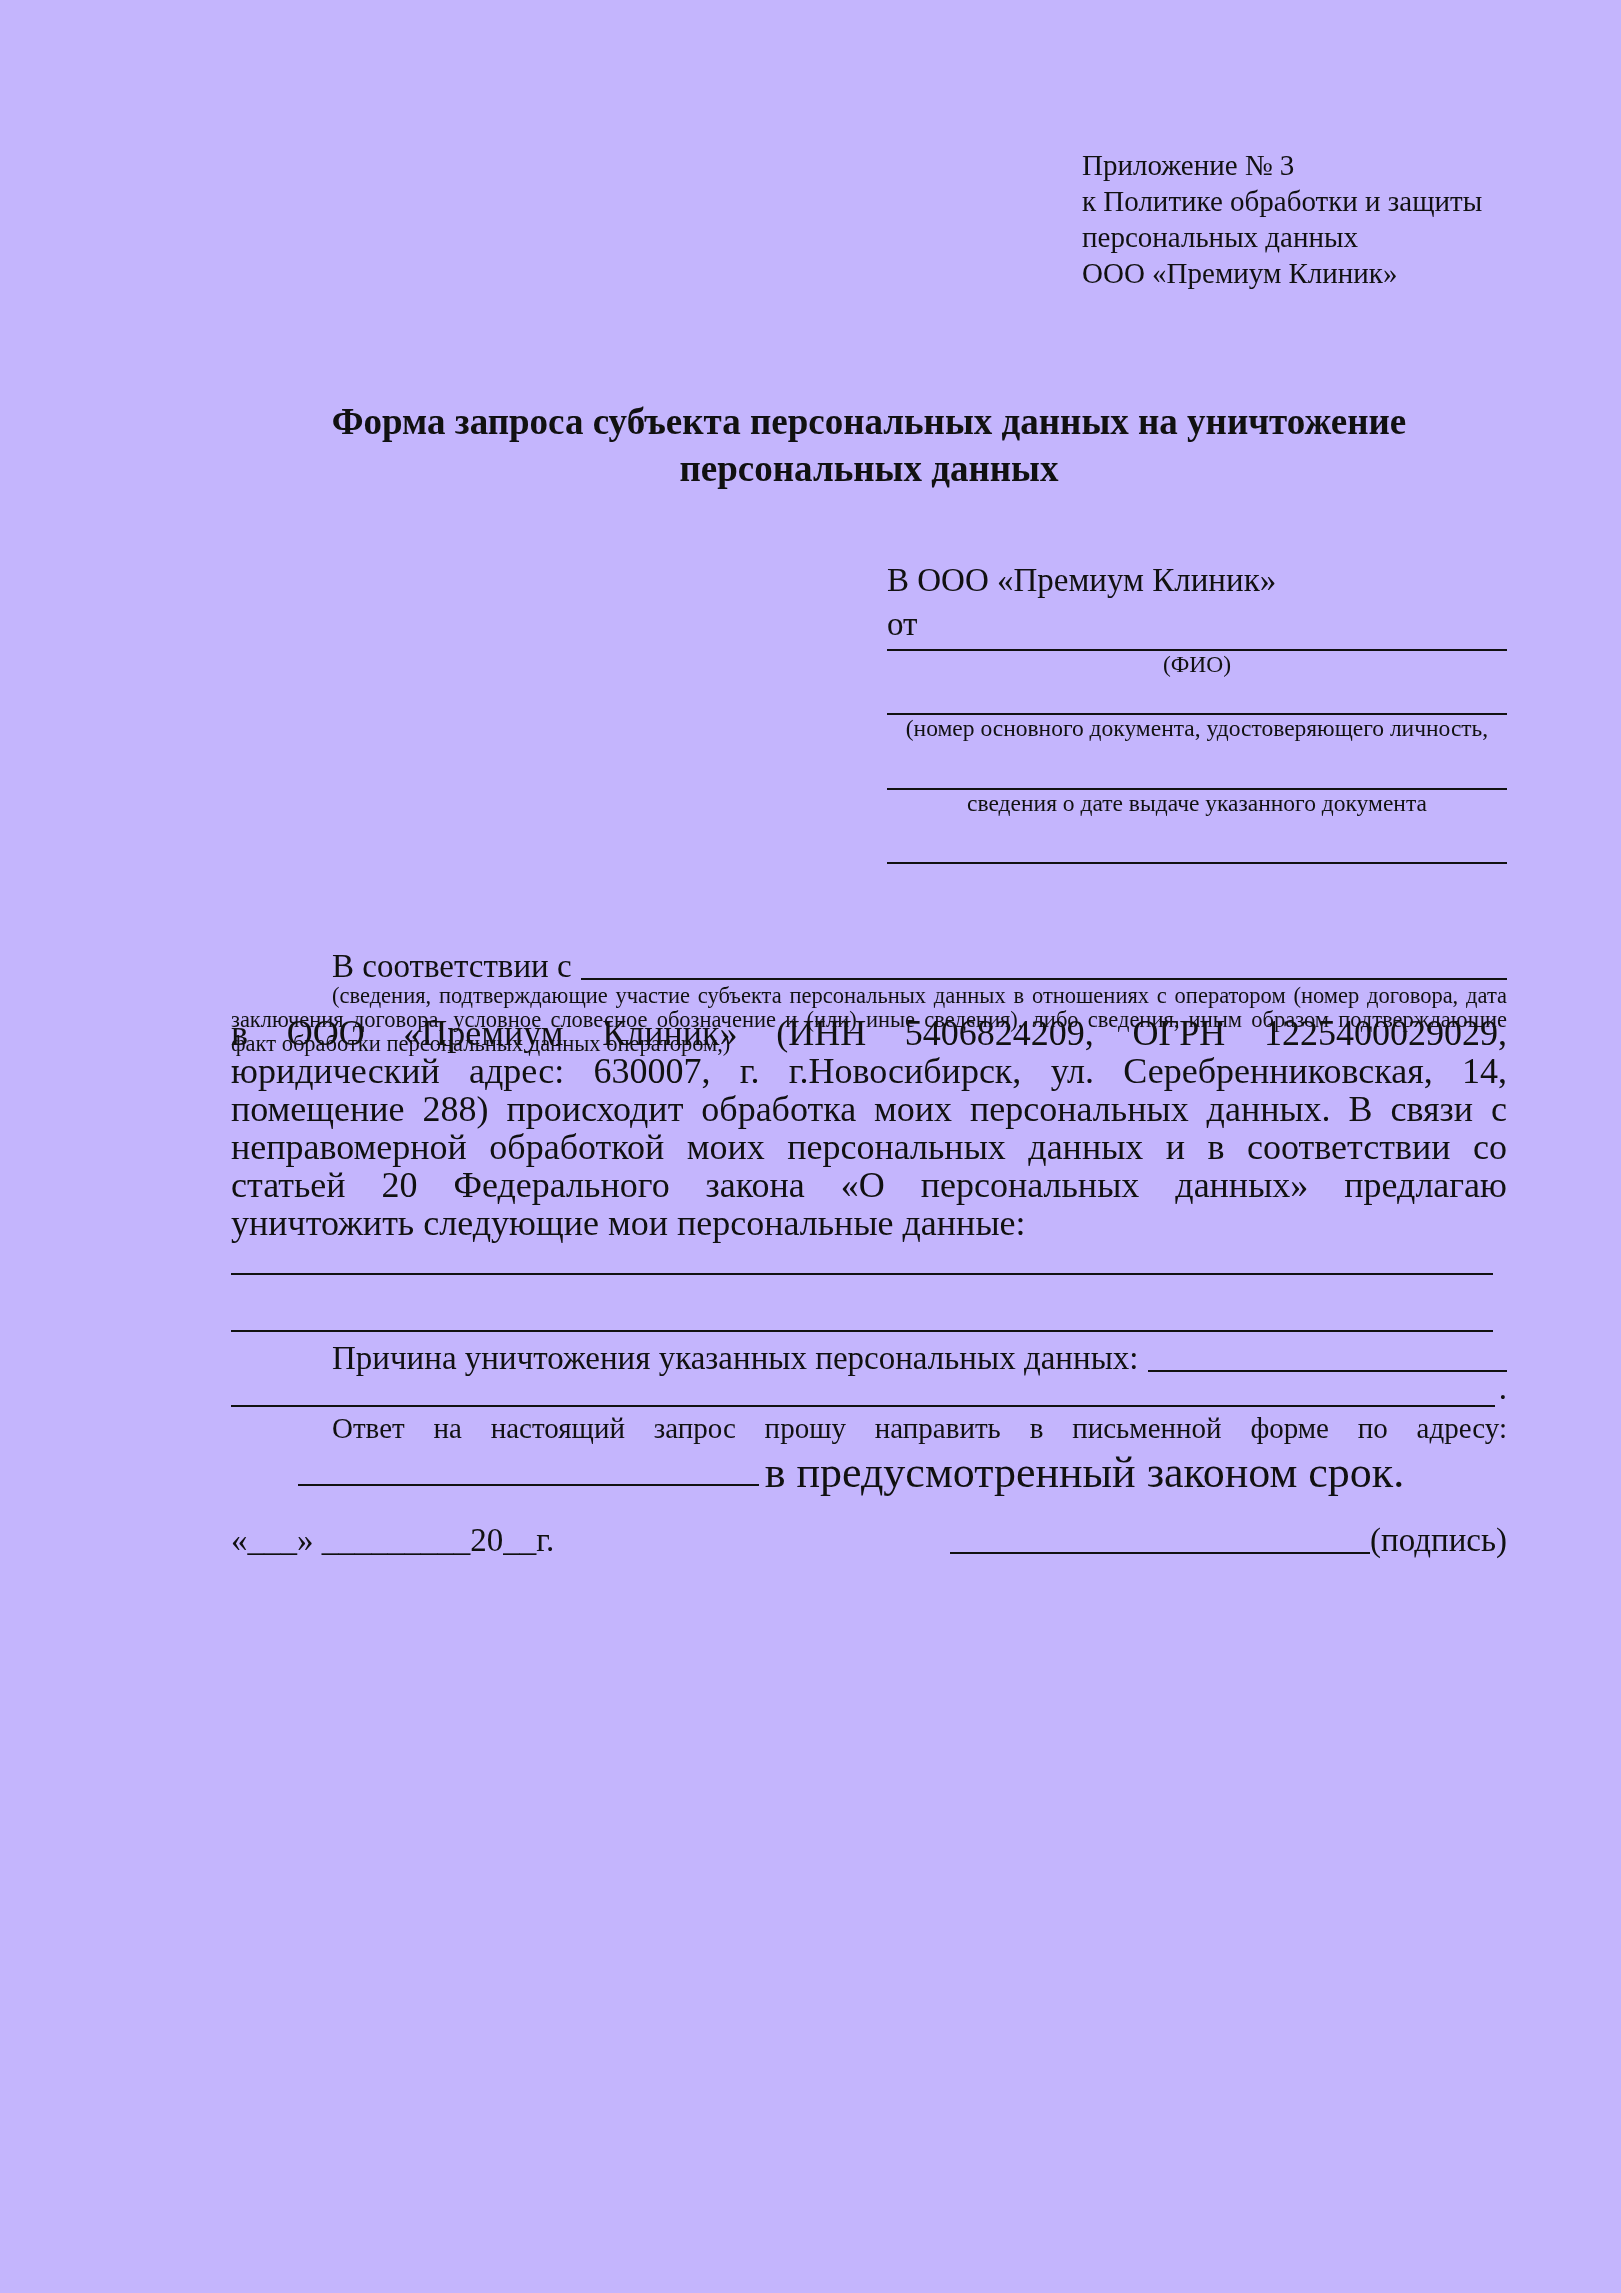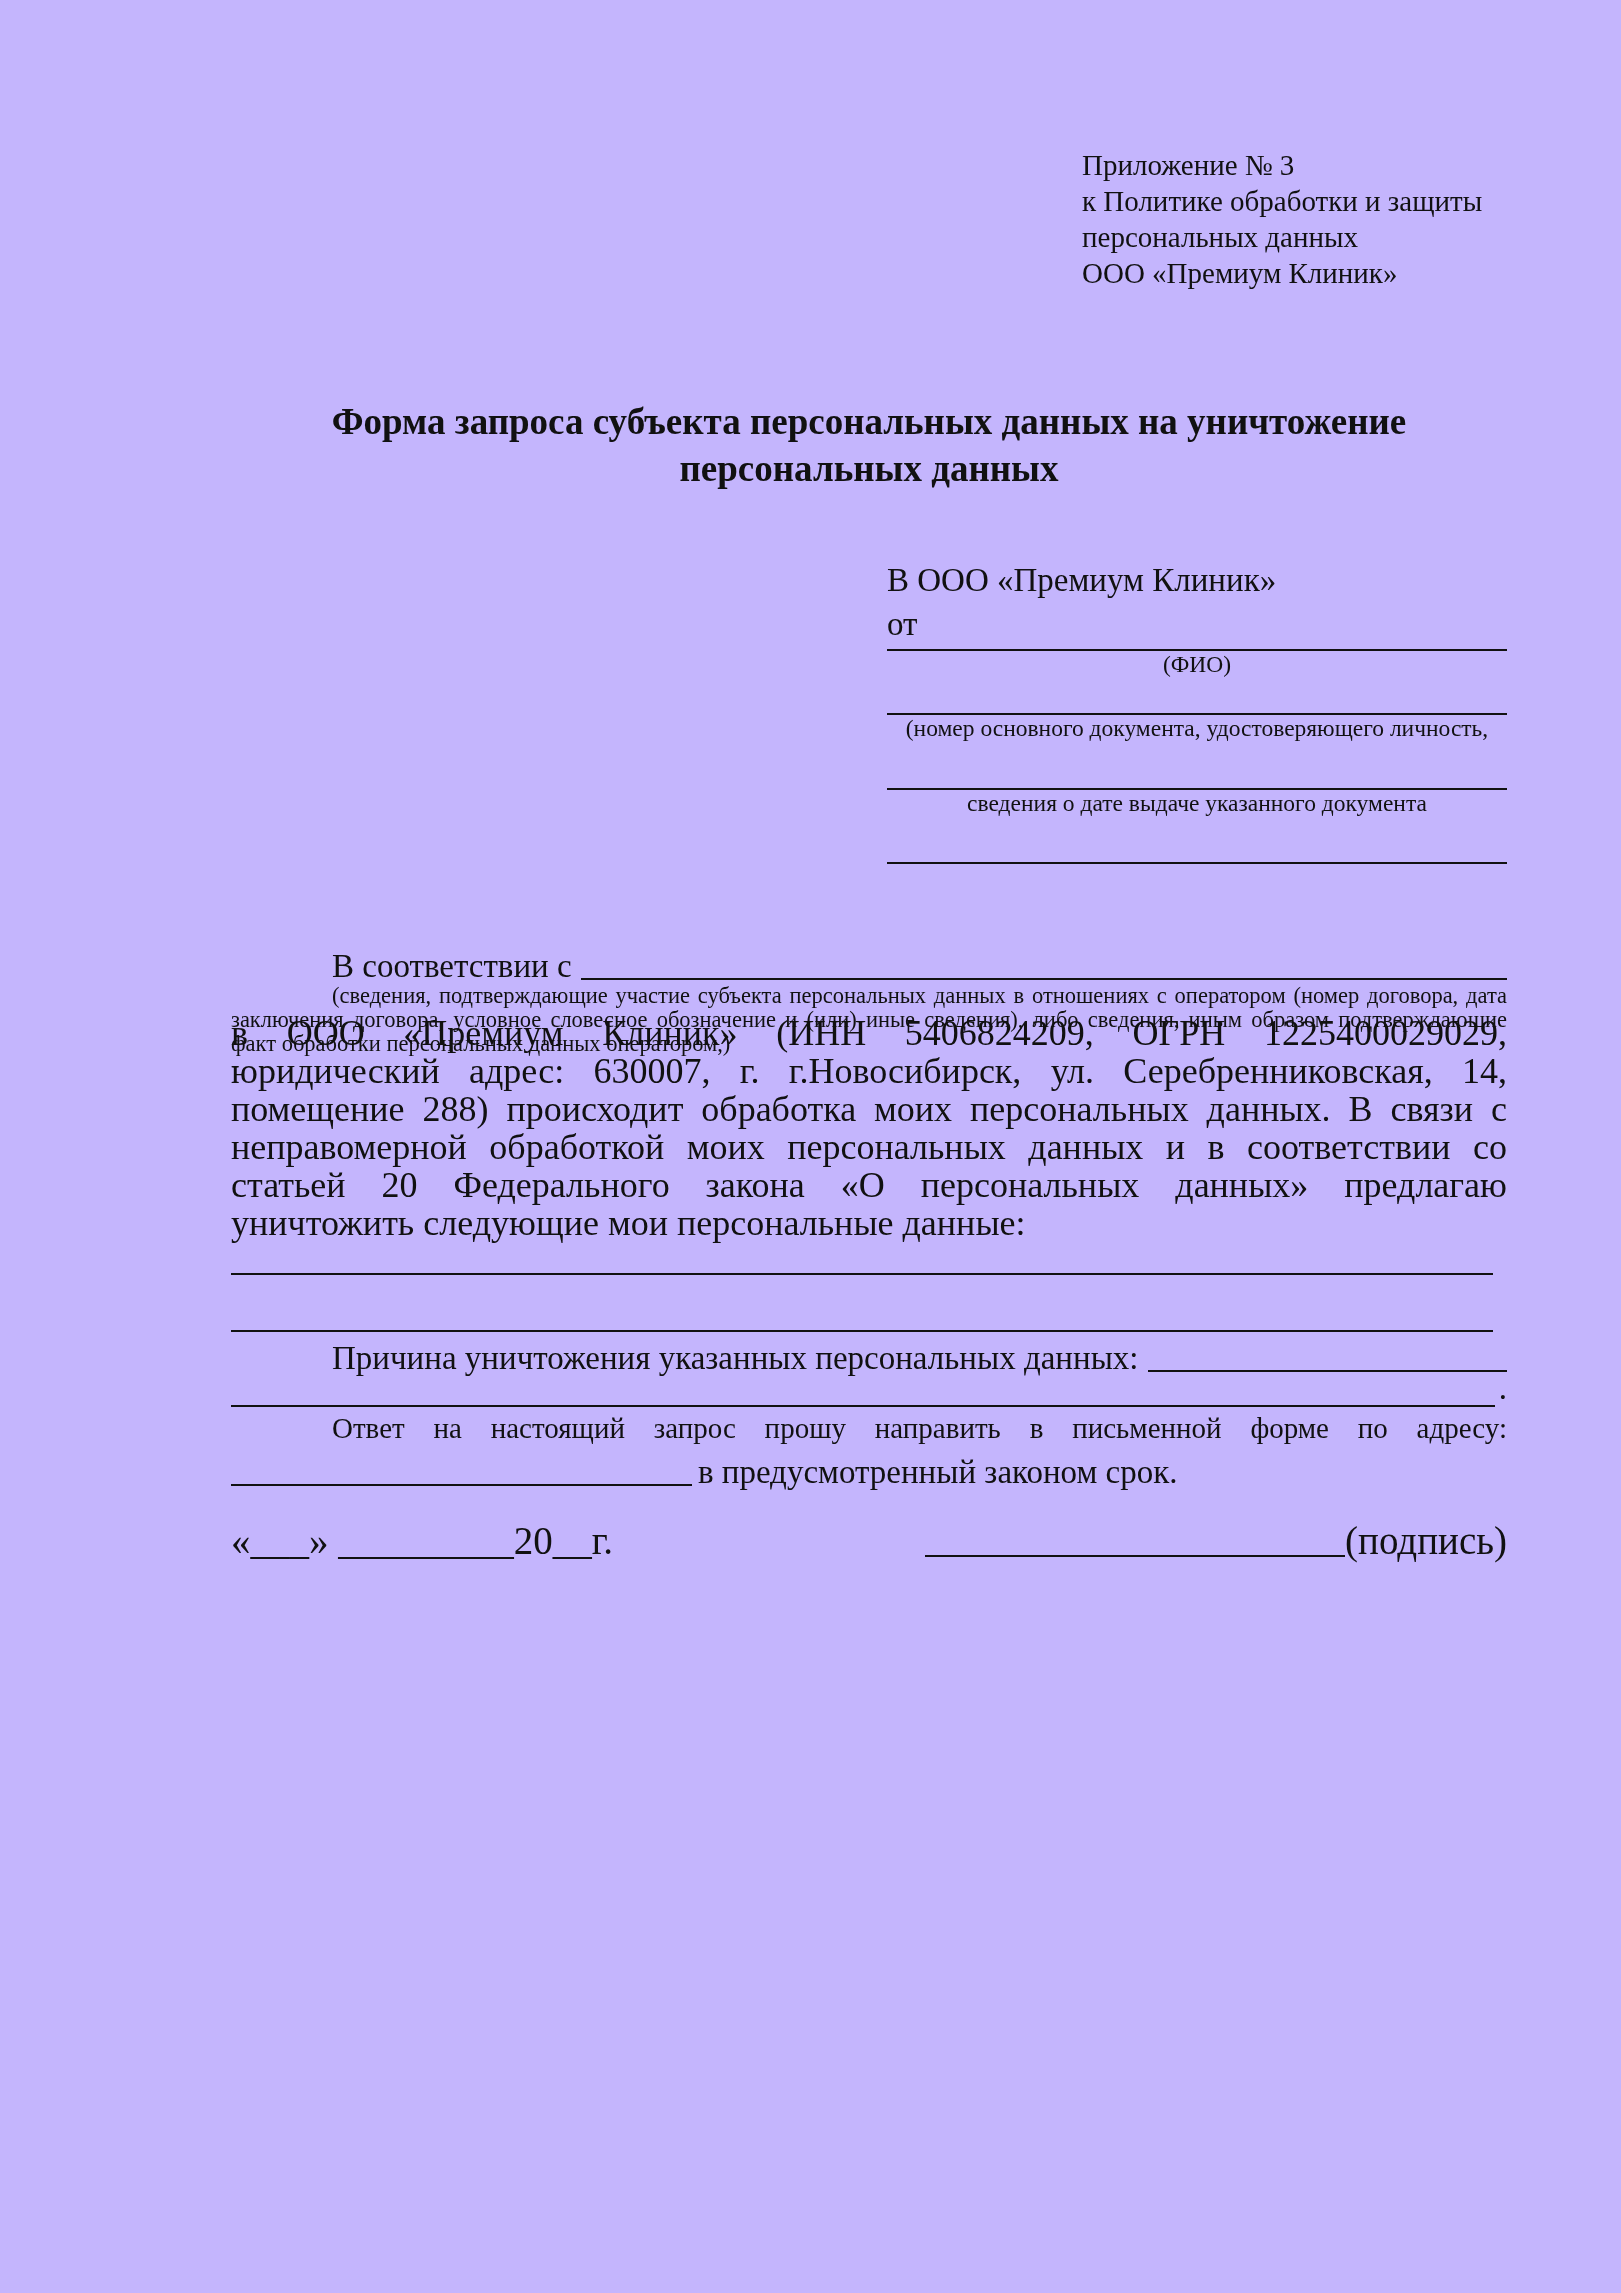--- a/index.html
+++ b/index.html
@@ -62,26 +62,26 @@
   .ruled-period .dot{padding-left:3.9px;}
 
   
   .reply{
     left:231px;top:1409px;width:1276px;
     font-size:29px;line-height:39px;
     text-indent:101px;text-align:justify;text-align-last:justify;
   }
 
   
-  .term-row{left:231px;top:1453px;width:1276px;display:flex;font-size:33px;line-height:39px;}
+  .term-row{left:213px;top:1453px;width:1276px;display:flex;font-size:44px;line-height:39px;justify-content:center;}
   .term-row .line{width:461px;border-bottom:2.9px solid #111;margin-bottom:5.9px;}
   .term-row .tail{white-space:nowrap;padding-left:5.9px;}
 
   
-  .datesign{left:231px;top:1521px;width:1276px;display:flex;align-items:center;font-size:39px;line-height:39px;}
+  .datesign{left:231px;top:1521px;width:1276px;display:flex;align-items:flex-start;font-size:33px;line-height:39px;}
   .datesign .date{white-space:nowrap;}
   .datesign .spacer{flex:1 1 auto;}
   .datesign .sig-line{width:420px;border-bottom:2.9px solid #111;height:31px;}
   .datesign .sig-label{white-space:nowrap;font-family:Liberation Serif, serif;}
 </style>
 </head>
 <body>
 
 <div class="page">
 

